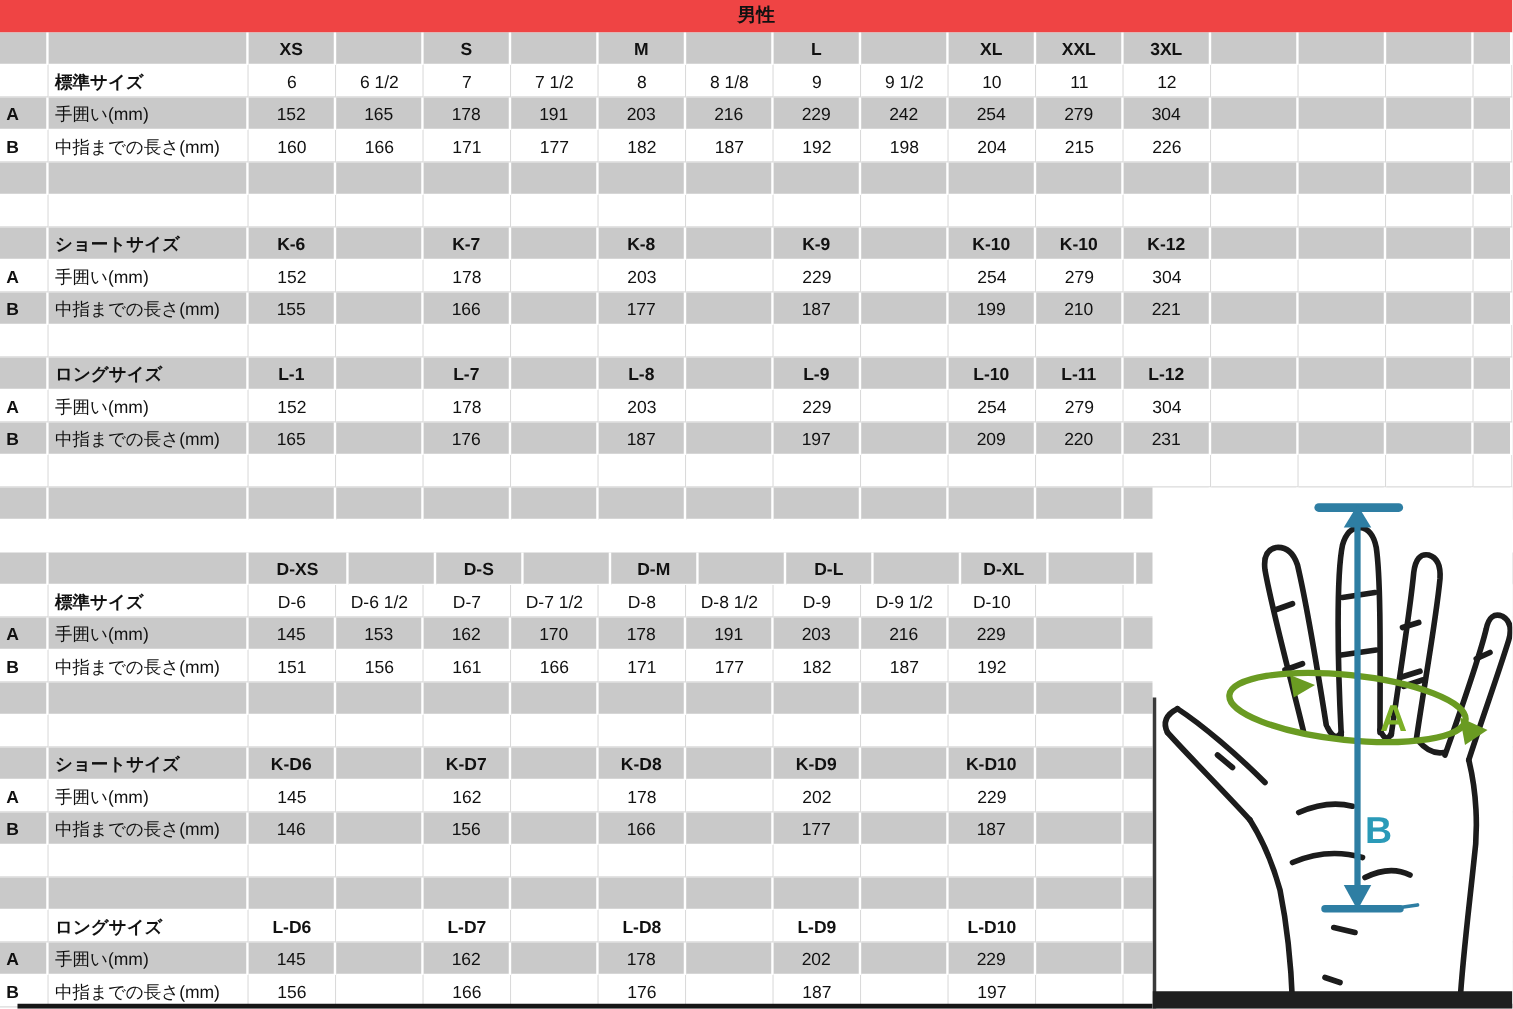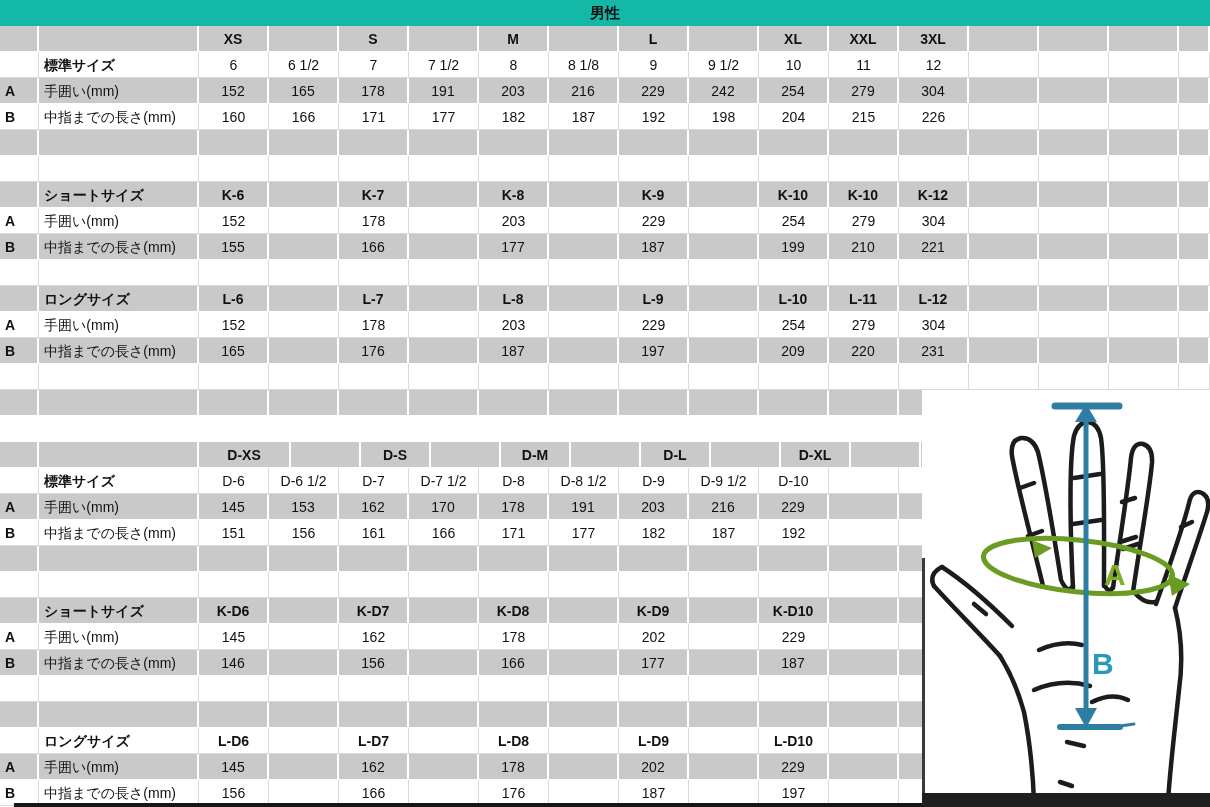--- a/index.html
+++ b/index.html
@@ -6,21 +6,21 @@
   #stage{position:relative;width:1210px;height:807px;background:#ffffff;overflow:hidden;
          font-family:"Liberation Sans","DejaVu Sans",sans-serif;color:#111;}
   #sheet{position:absolute;left:0;top:0;width:1210px;}
   .row{display:flex;height:26px;box-sizing:border-box;}
   .cell{box-sizing:border-box;height:26px;display:flex;align-items:center;justify-content:center;
         font-size:14px;line-height:26px;overflow:hidden;flex:0 0 auto;white-space:nowrap;}
   .row.white .cell{background:#ffffff;border-right:1px solid #dadada;border-bottom:1px solid #dadada;}
   .row.gray  .cell{background:#c9c9c9;border-right:2px solid #ffffff;border-bottom:1px solid #ffffff;}
   .cell.left{justify-content:flex-start;padding-left:5px;}
   .cell.bold{font-weight:bold;}
-  .row.title .cell{background:#14b8a6;border:none;font-weight:bold;font-size:15px;justify-content:center;}
+  .row.title .cell{background:#ef4444;border:none;font-weight:bold;font-size:15px;justify-content:center;}
   .row.title .filler{background:#ffffff;border:none;}
   #figure{position:absolute;left:922px;top:390px;width:288px;height:417px;background:#ffffff;z-index:2;}
   #bottom-bar{position:absolute;left:14px;bottom:0;width:1196px;height:4px;background:#161616;z-index:1;}
 </style>
 </head>
 <body>
 
 <div id="stage">
   <div id="sheet">
       <div class="row white title">
@@ -212,21 +212,21 @@
         <div class="cell" style="width: 70px;"></div>
         <div class="cell" style="width: 70px;"></div>
         <div class="cell" style="width: 70px;"></div>
         <div class="cell" style="width: 70px;"></div>
         <div class="cell" style="width: 70px;"></div>
         <div class="cell" style="width: 31px;"></div>
       </div>
       <div class="row gray header">
         <div class="cell left" style="width: 39px;"></div>
         <div class="cell left bold" style="width: 160px;">ロングサイズ</div>
-        <div class="cell bold" style="width: 70px;">L-6</div>
+        <div class="cell bold" style="width: 70px;">L-1</div>
         <div class="cell" style="width: 70px;"></div>
         <div class="cell bold" style="width: 70px;">L-7</div>
         <div class="cell" style="width: 70px;"></div>
         <div class="cell bold" style="width: 70px;">L-8</div>
         <div class="cell" style="width: 70px;"></div>
         <div class="cell bold" style="width: 70px;">L-9</div>
         <div class="cell" style="width: 70px;"></div>
         <div class="cell bold" style="width: 70px;">L-10</div>
         <div class="cell bold" style="width: 70px;">L-11</div>
         <div class="cell bold" style="width: 70px;">L-12</div>
@@ -310,21 +310,21 @@
         <div class="cell" style="width: 70px;"></div>
         <div class="cell" style="width: 70px;"></div>
         <div class="cell" style="width: 31px;"></div>
       </div>
       <div class="row white title">
         <div class="cell filler" style="width: 284px;"></div>
       </div>
       <div class="row gray header">
         <div class="cell left" style="width: 39px;"></div>
         <div class="cell left" style="width: 160px;"></div>
-        <div class="cell bold" style="width: 92px;">D-XS</div>
+        <div class="cell bold" style="width: 80px;">D-XS</div>
         <div class="cell" style="width: 70px;"></div>
         <div class="cell bold" style="width: 70px;">D-S</div>
         <div class="cell" style="width: 70px;"></div>
         <div class="cell bold" style="width: 70px;">D-M</div>
         <div class="cell" style="width: 70px;"></div>
         <div class="cell bold" style="width: 70px;">D-L</div>
         <div class="cell" style="width: 70px;"></div>
         <div class="cell bold" style="width: 70px;">D-XL</div>
         <div class="cell" style="width: 70px;"></div>
         <div class="cell" style="width: 70px;"></div>

